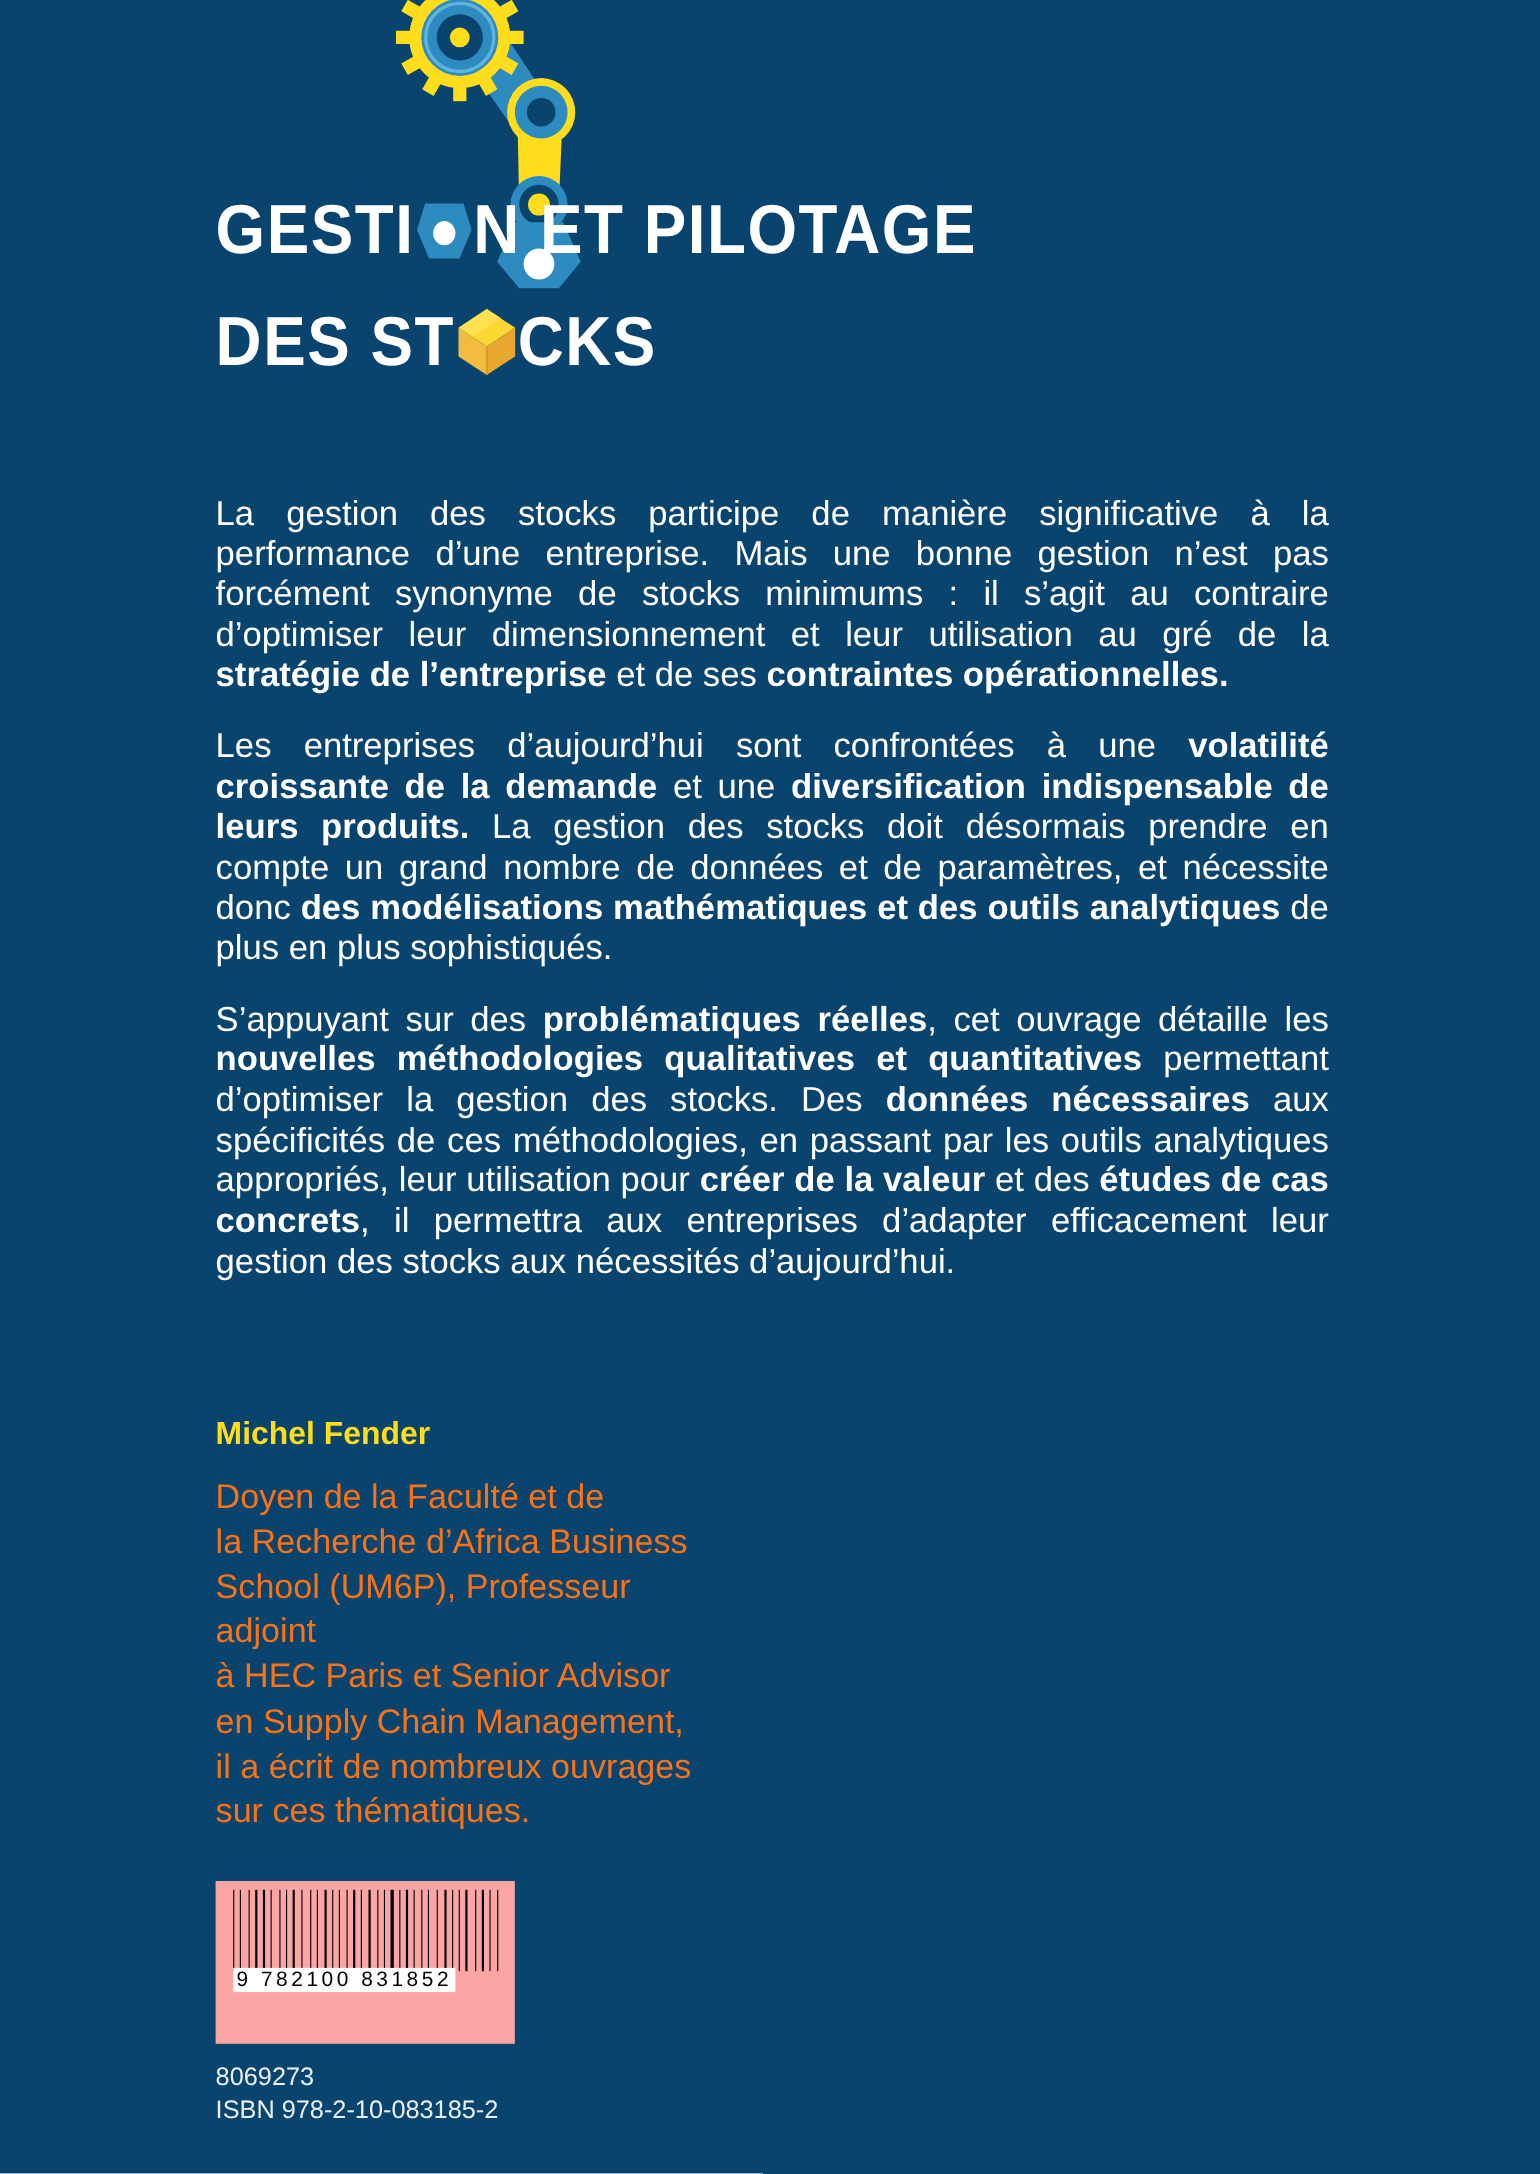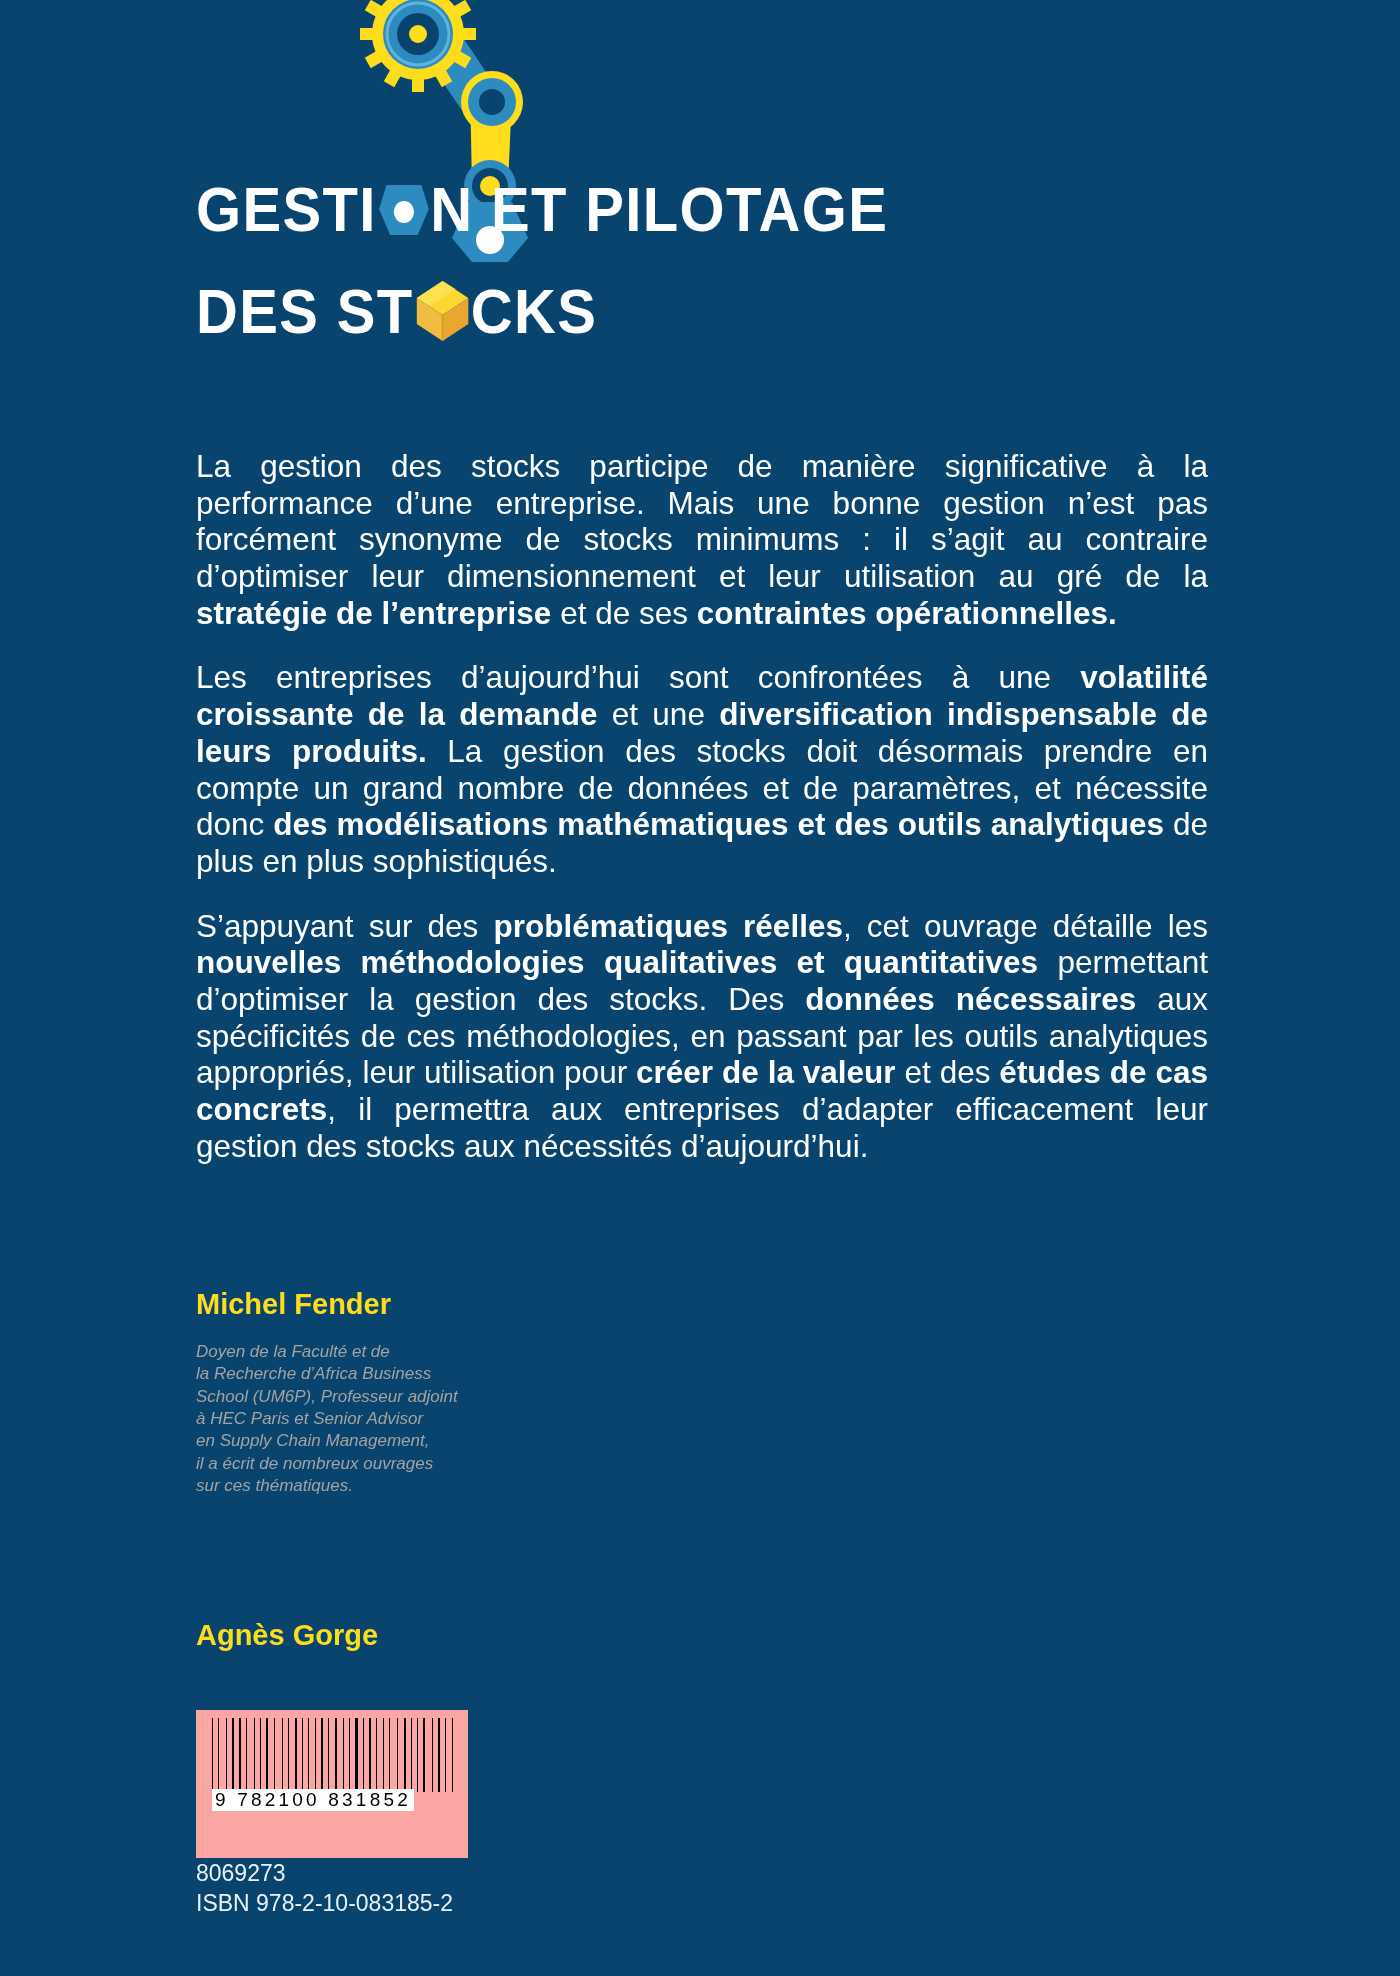--- a/index.html
+++ b/index.html
@@ -89,25 +89,24 @@
     flex-direction: column;
   }
   .author { width: 450px; }
   .author-name {
     color: #ffdd1c;
     font-weight: 700;
     font-size: 29px;
     margin-bottom: 20px;
   }
   .author-bio {
-    color: #a3a3a3;
-    font-size: 17px;
+    color: #f97316;
+    font-size: 31px;
     line-height: 1.315;
     white-space: pre-line;
-    font-style: italic;
   }
 
   
   .barcode-area {
     position: absolute;
     left: 196px;
     top: 1710px;
   }
   .barcode-box {
     width: 272px;
@@ -130,20 +129,21 @@
     color: #000;
     letter-spacing: 3.2px;
     margin-top: -20px;
     background: #fff;
     display: inline-block;
     padding: 0 3px;
     position: relative;
     left: 6px;
   }
   .isbn-lines {
+    margin-top: 14px;
     color: #e9f1f6;
     font-size: 23px;
     line-height: 1.32;
     white-space: pre-line;
   }
 
   
   .dunod {
     position: absolute;
     right: 122px;

